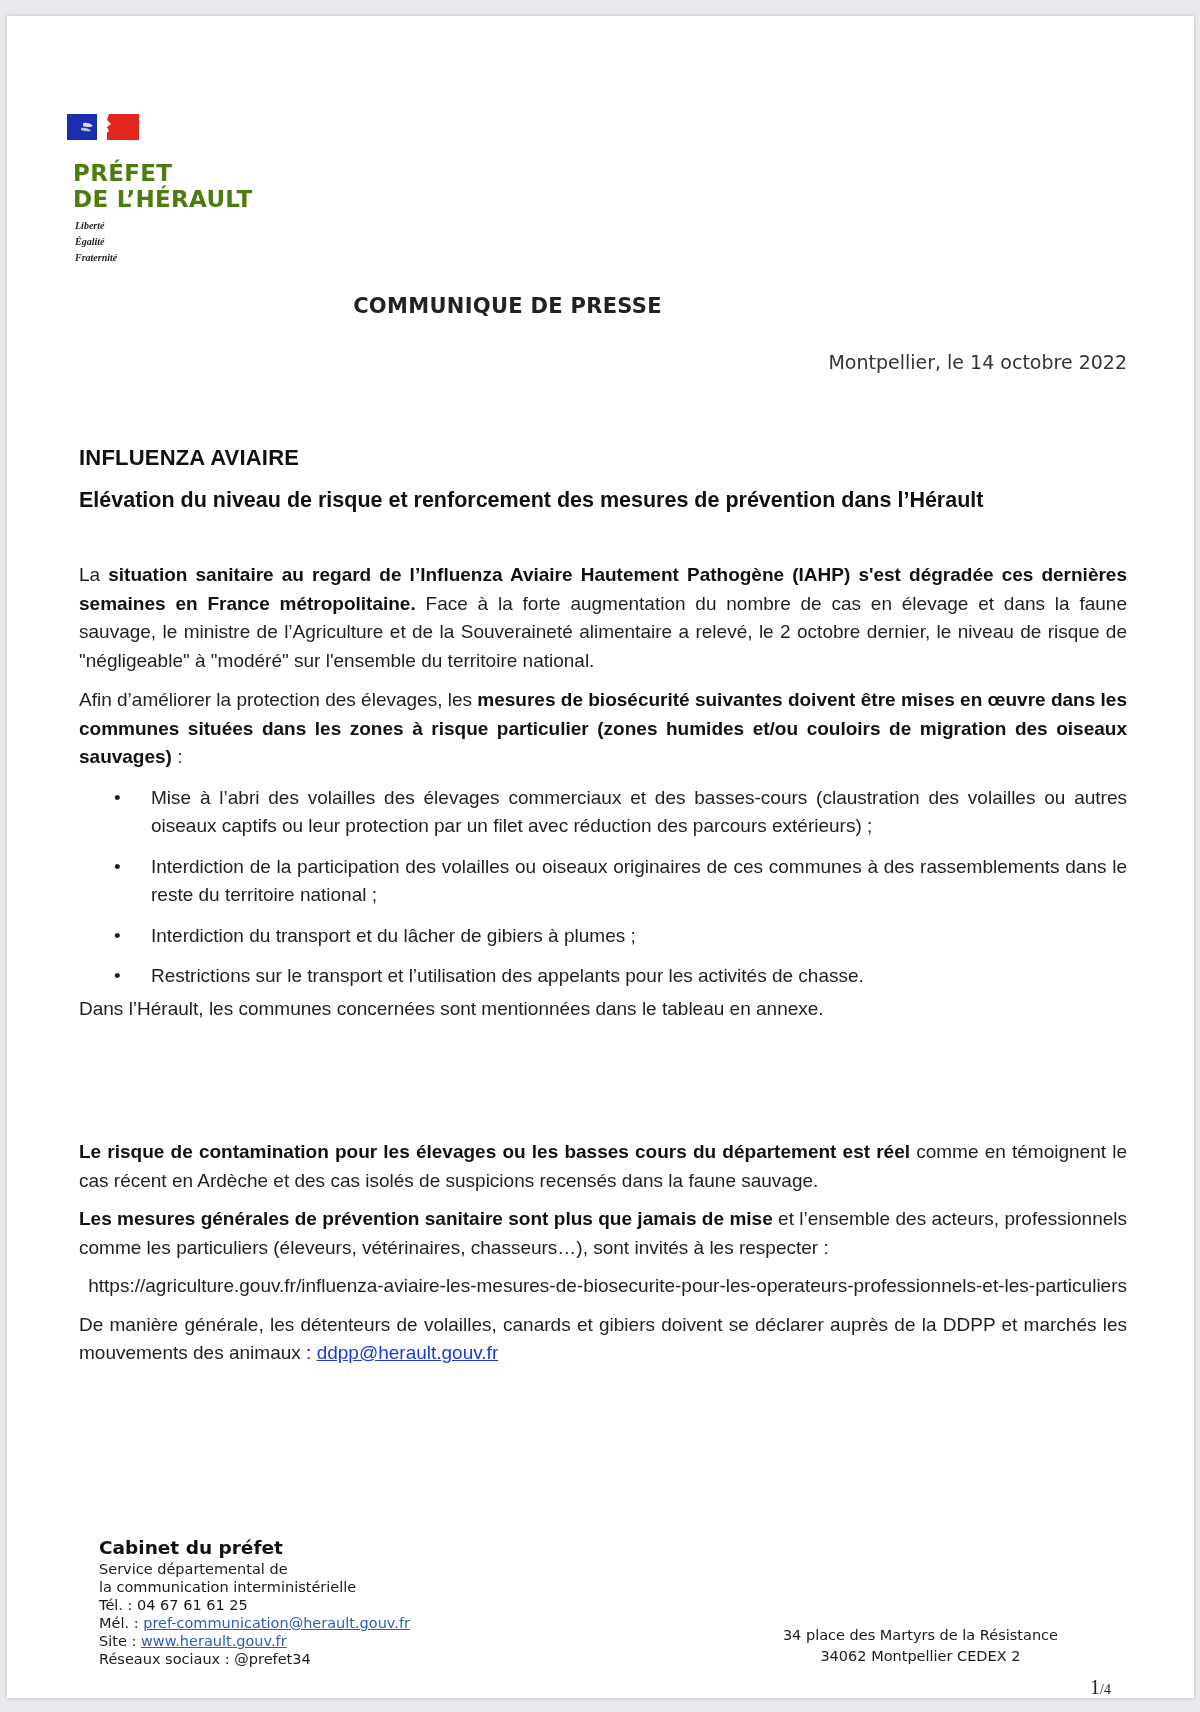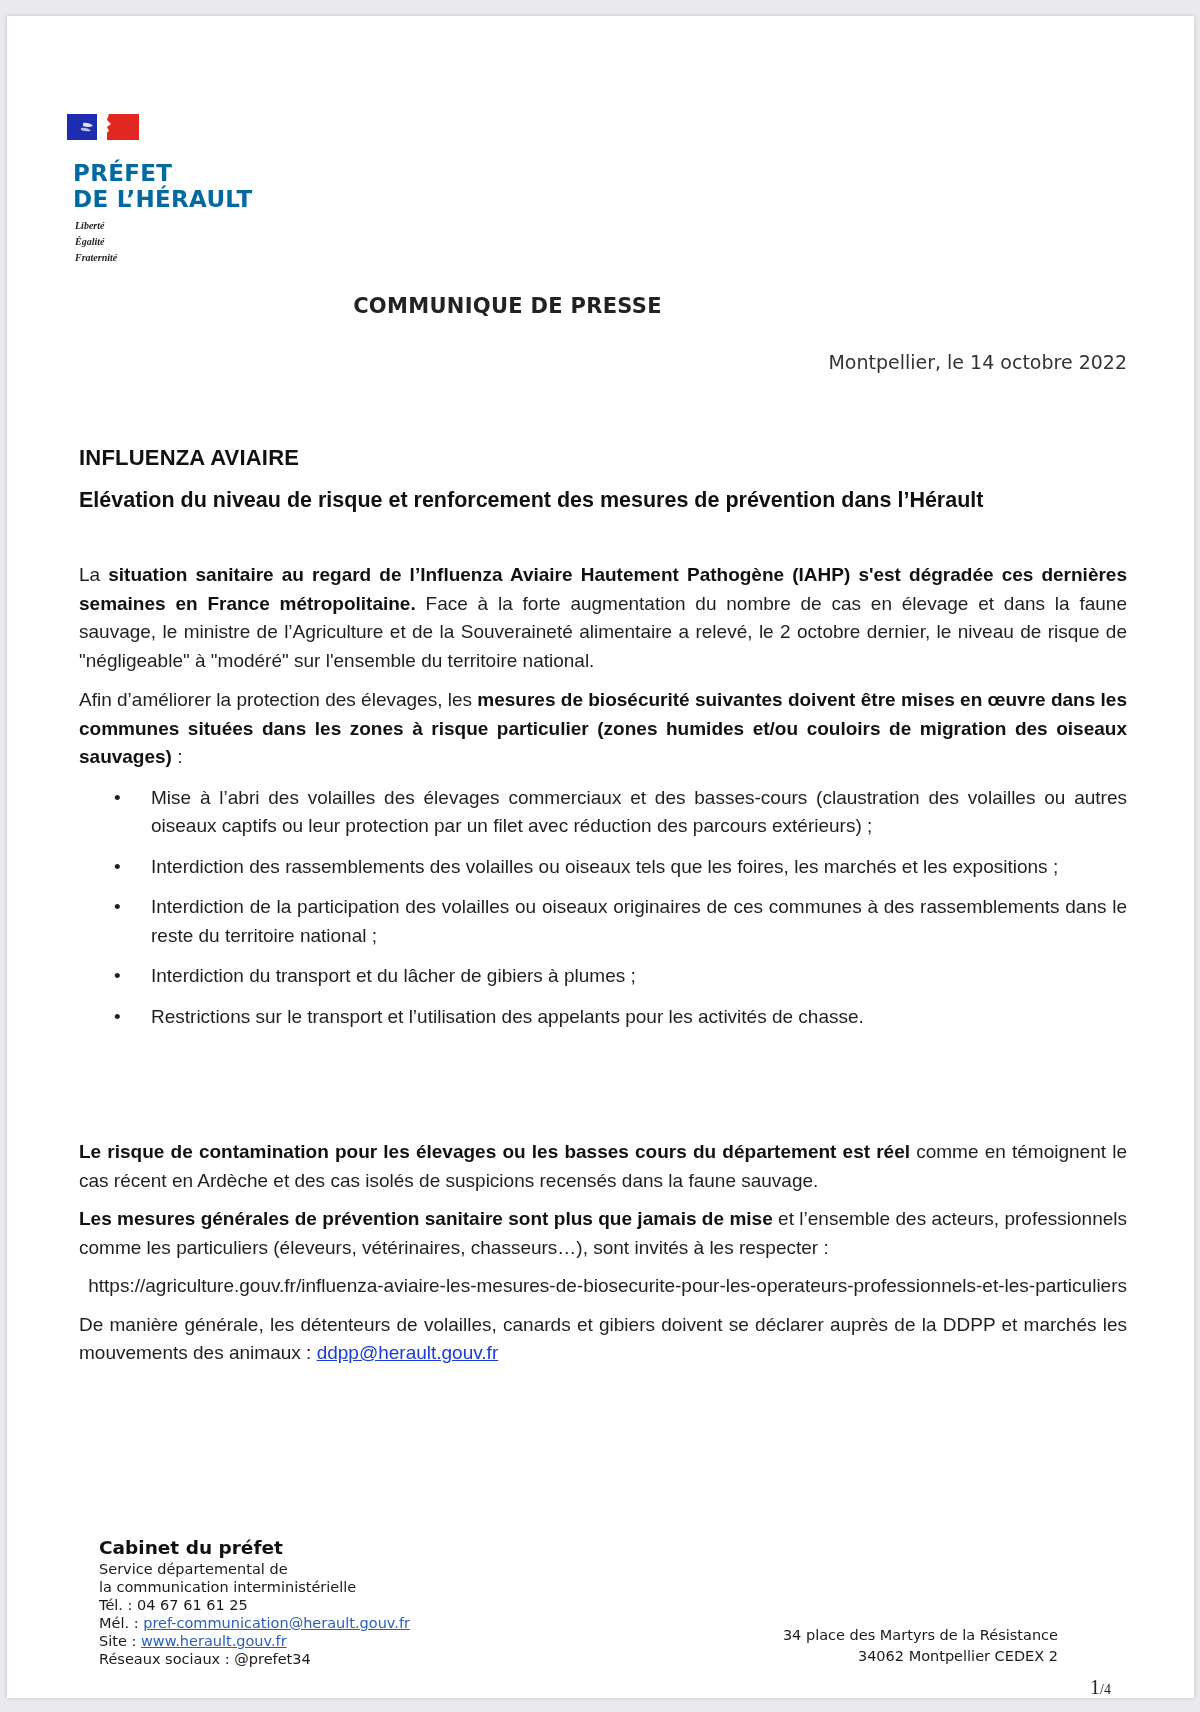--- a/index.html
+++ b/index.html
@@ -15,21 +15,21 @@
       position: absolute;
       left: 7px; top: 16px;
       width: 1187px; height: 1682px;
       background: #ffffff;
       box-shadow: 0 0 4px rgba(0,0,0,0.18);
     }
     .abs { position: absolute; }
 
     
     .flag { left: 67px; top: 114px; width: 72px; height: 26px; }
-    .prefet { left: 73px; top: 160px; font-family: "DejaVu Sans", sans-serif; font-weight: bold; font-size: 23px; line-height: 26px; color: #0369a1; letter-spacing: 0.3px; }
+    .prefet { left: 73px; top: 160px; font-family: "DejaVu Sans", sans-serif; font-weight: bold; font-size: 23px; line-height: 26px; color: #4d7c0f; letter-spacing: 0.3px; }
     .devise { left: 75px; top: 218px; font-family: "Liberation Serif", serif; font-style: italic; font-weight: bold; font-size: 10px; line-height: 16px; color: #222; }
 
     .doc-type { left: 0; width: 1011px; top: 294px; text-align: center; font-family: "DejaVu Sans", sans-serif; font-weight: bold; font-size: 21px; color: #222; letter-spacing: 0.3px; padding-left: 0; }
     .doc-type span { position: relative; left: 2px; }
     .dateline { right: 73px; top: 351px; font-family: "DejaVu Sans", sans-serif; font-size: 19px; color: #333; }
 
     .title1 { left: 79px; top: 445px; font-weight: bold; font-size: 22px; letter-spacing: 0.2px; color: #111; }
     .title2 { left: 79px; top: 488px; font-weight: bold; font-size: 21.5px; color: #111; }
 
     .body-text {
@@ -43,21 +43,21 @@
     ul.bullets { list-style: none; margin: 0; padding: 0; }
     ul.bullets li { position: relative; padding-left: 72px; margin-bottom: 12px; text-align: justify; }
     ul.bullets li::before { content: "•"; position: absolute; left: 35px; top: 0; }
 
     a.link { color: #1a3bd6; text-decoration: underline; }
 
     
     .footer-left { left: 99px; top: 1536px; font-family: "DejaVu Sans", sans-serif; font-size: 14.5px; line-height: 18px; color: #1a1a1a; }
     .footer-left .cab { font-weight: bold; font-size: 18.5px; line-height: 24px; color: #111; }
     .footer-left a { color: #2a5fb8; text-decoration: underline; }
-    .footer-right { right: 142px; top: 1625px; font-family: "DejaVu Sans", sans-serif; font-size: 14.5px; line-height: 21px; text-align: right; color: #1a1a1a; }
+    .footer-right { right: 142px; top: 1625px; font-family: "DejaVu Sans", sans-serif; font-size: 14.5px; line-height: 21px; text-align: center; color: #1a1a1a; }
     .page-num { left: 1090px; top: 1660px; font-family: "Liberation Serif", serif; font-size: 20px; color: #222; margin-top: 16px; }
     .page-num small { font-size: 14px; }
   </style>
 </head>
 <body>
 
 <div class="page"></div>
 
 <div class="abs flag">
   <svg width="72" height="26" viewBox="0 0 72 26">
@@ -85,25 +85,25 @@
 <div class="abs title2">Elévation du niveau de risque et renforcement des mesures de prévention dans l’Hérault</div>
 
 <div class="body-text" style="top:561px;">
   <p><span>La </span><b>situation sanitaire au regard de l’Influenza Aviaire Hautement Pathogène (IAHP) s'est dégradée ces dernières semaines en France métropolitaine.</b><span> Face à la forte augmentation du nombre de cas en élevage et dans la faune sauvage, le ministre de l’Agriculture et de la Souveraineté alimentaire a relevé, le 2 octobre dernier, le niveau de risque de "négligeable" à "modéré" sur l'ensemble du territoire national.</span></p>
 </div>
 
 <div class="body-text" style="top:686px;">
   <p style="margin-bottom:12px;"><span>Afin d’améliorer la protection des élevages, les </span><b>mesures de biosécurité suivantes doivent être mises en œuvre dans les communes situées dans les zones à risque particulier (zones humides et/ou couloirs de migration des oiseaux sauvages)</b><span> :</span></p>
   <ul class="bullets">
     <li>Mise à l’abri des volailles des élevages commerciaux et des basses-cours (claustration des volailles ou autres oiseaux captifs ou leur protection par un filet avec réduction des parcours extérieurs) ;</li>
-    <li>Interdiction des rassemblements des volailles ou oiseaux tels que les foires, les marchés et les expositions ;</li>
     <li>Interdiction de la participation des volailles ou oiseaux originaires de ces communes à des rassemblements dans le reste du territoire national ;</li>
     <li>Interdiction du transport et du lâcher de gibiers à plumes ;</li>
     <li style="margin-bottom:4px;">Restrictions sur le transport et l’utilisation des appelants pour les activités de chasse.</li>
   </ul>
+  <p>Dans l’Hérault, les communes concernées sont mentionnées dans le tableau en annexe.</p>
 </div>
 
 <div class="body-text" style="top:1138px;">
   <p style="margin-bottom:10px;"><b>Le risque de contamination pour les élevages ou les basses cours du département est réel</b><span> comme en témoignent le cas récent en Ardèche et des cas isolés de suspicions recensés dans la faune sauvage.</span></p>
   <p style="margin-bottom:10px;"><b>Les mesures générales de prévention sanitaire sont plus que jamais de mise</b><span> et l’ensemble des acteurs, professionnels comme les particuliers (éleveurs, vétérinaires, chasseurs…), sont invités à les respecter :</span></p>
   <p style="margin-bottom:10px; text-align:right; word-break:break-all;">https://agriculture.gouv.fr/influenza-aviaire-les-mesures-de-biosecurite-pour-les-operateurs-professionnels-et-les-particuliers</p>
   <p style="margin-bottom:10px;"><span>De manière générale, les détenteurs de volailles, canards et gibiers doivent se déclarer auprès de la DDPP et marchés les mouvements des animaux : </span><a class="link" href="#">ddpp@herault.gouv.fr</a></p>
 </div>
 
 <div class="abs footer-left">

